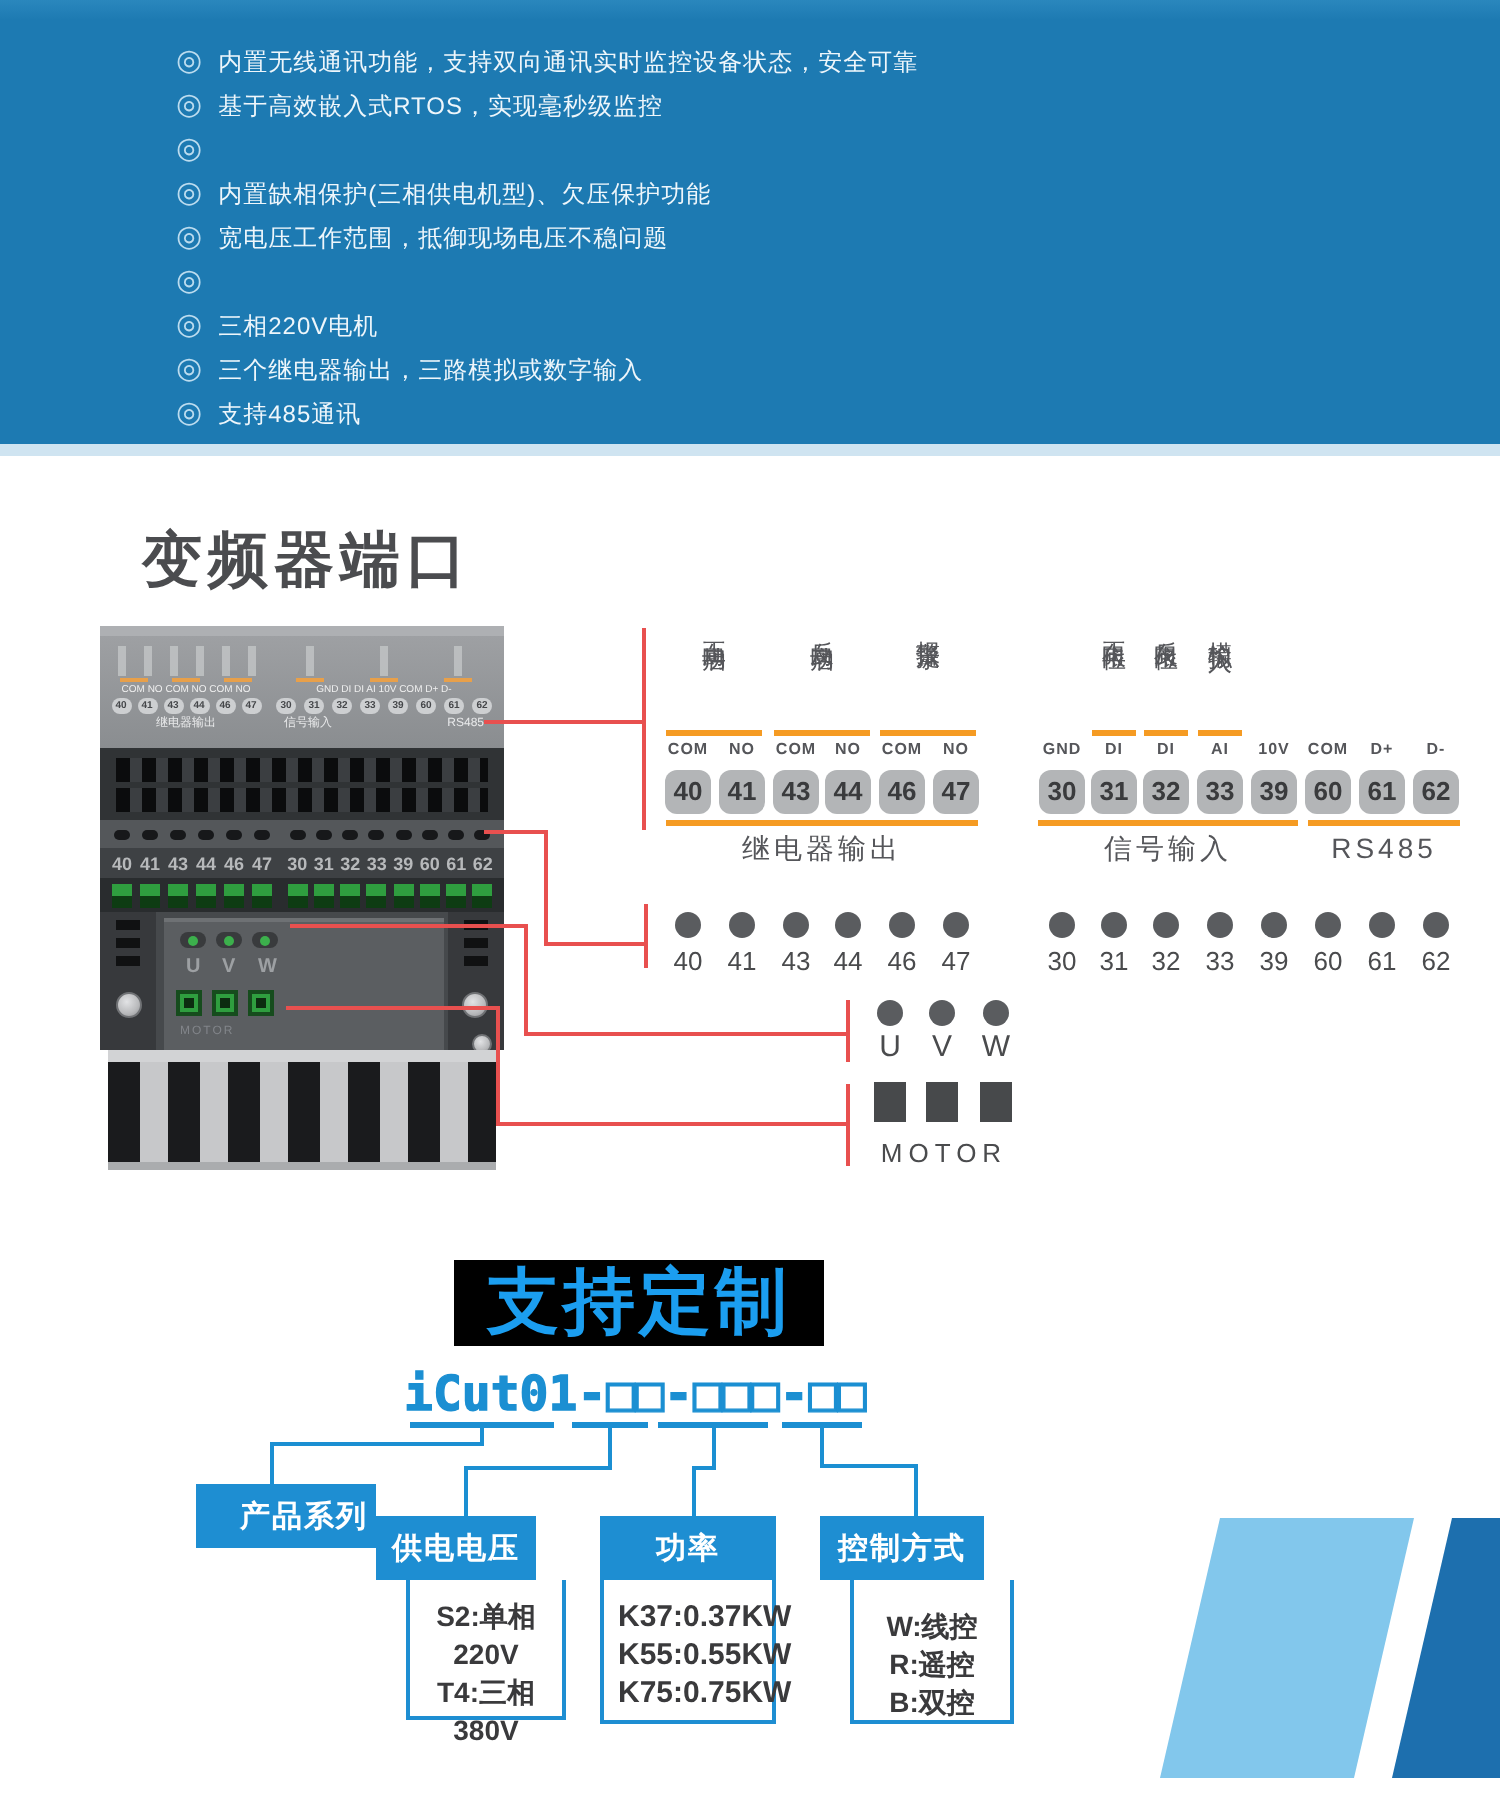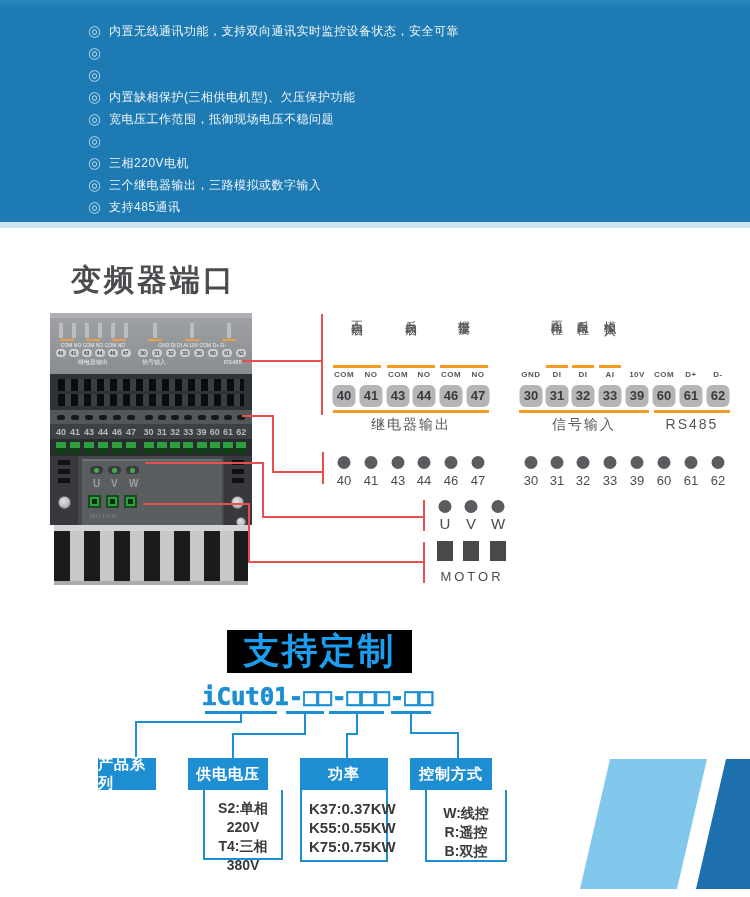--- a/index.html
+++ b/index.html
@@ -99,20 +99,21 @@
 <body>
 
 <div class="abs feature-panel">
   <div class="feature-list">
     <div class="feature-row">
         <span class="feature-bullet">◎</span>
         <span class="feature-text">内置无线通讯功能，支持双向通讯实时监控设备状态，安全可靠</span>
       </div>
     <div class="feature-row">
         <span class="feature-bullet">◎</span>
+        <span class="feature-text">基于高效嵌入式RTOS，实现毫秒级监控</span>
       </div>
     <div class="feature-row">
         <span class="feature-bullet">◎</span>
       </div>
     <div class="feature-row">
         <span class="feature-bullet">◎</span>
         <span class="feature-text">内置缺相保护(三相供电机型)、欠压保护功能</span>
       </div>
     <div class="feature-row">
         <span class="feature-bullet">◎</span>
@@ -427,21 +428,21 @@
 <div class="bl" style="left:304px;top:713px;width:2px;height:22px;"></div>
 <div class="bl" style="left:232px;top:733px;width:74px;height:2px;"></div>
 <div class="bl" style="left:232px;top:733px;width:2px;height:25px;"></div>
 <div class="bl" style="left:356px;top:713px;width:2px;height:22px;"></div>
 <div class="bl" style="left:346px;top:733px;width:12px;height:2px;"></div>
 <div class="bl" style="left:346px;top:733px;width:2px;height:25px;"></div>
 <div class="bl" style="left:410px;top:713px;width:2px;height:21px;"></div>
 <div class="bl" style="left:410px;top:732px;width:49px;height:2px;"></div>
 <div class="bl" style="left:457px;top:732px;width:2px;height:26px;"></div>
 
-<div class="mbox-header" style="left:98px;top:758px;width:58px;">
+<div class="mbox-header" style="left:98px;top:742px;width:72px;padding-left:18px;">
     <span>产品系列</span>
   </div>
 
 <div class="mbox-header" style="left:188px;top:758px;width:80px;">
     <span>供电电压</span>
   </div>
 <div class="mbox-body body-center" style="left:188px;top:790px;width:80px;height:70px;">
   <div>S2:单相220V</div>
   <div>T4:三相380V</div>
 </div>

